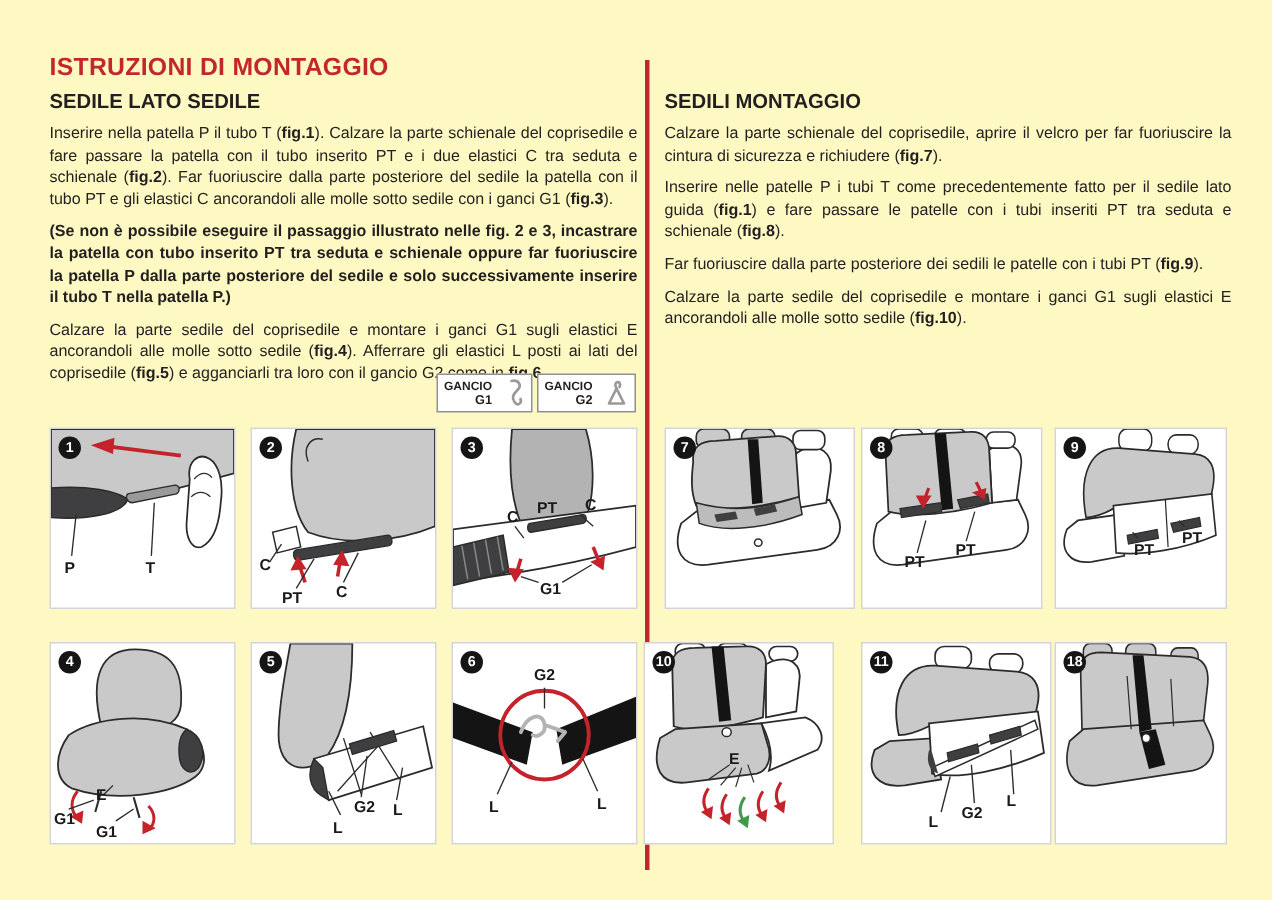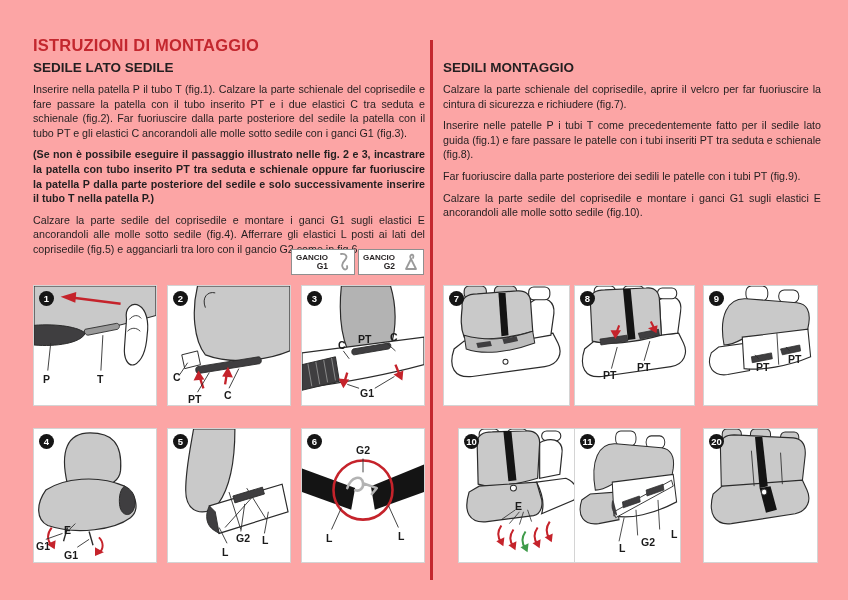--- a/index.html
+++ b/index.html
@@ -1,25 +1,25 @@
 <!DOCTYPE html>
 <html><head>
 <meta charset="utf-8">
 <style>
   html,body{margin:0;padding:0;background:#ffffff;}
-  .page{position:relative;width:848px;height:600px;background:#fca5a5;overflow:hidden;
+  .page{position:relative;width:848px;height:600px;background:#fef9c3;overflow:hidden;
         font-family:"Liberation Sans",sans-serif;color:#231f20;}
   .main-title{position:absolute;left:33px;top:36px;font-size:16.5px;font-weight:bold;
         color:#c3272e;letter-spacing:.2px;}
   .col{position:absolute;top:60px;}
   .col-left{left:33px;width:392px;}
   .col-right{left:443px;width:378px;}
   .col h2{margin:0 0 7px 0;font-size:13.5px;font-weight:bold;color:#231f20;}
   .col p{margin:0 0 7px 0;font-size:10.7px;line-height:14.6px;text-align:justify;}
-  .col p b{font-weight:normal;}
+  .col p b{font-weight:bold;}
   .p-strong{font-weight:bold;}
   .divider{position:absolute;left:430px;top:40px;width:2.5px;height:540px;background:#c3272e;}
   .hookbox{position:absolute;height:26px;border:1.2px solid #8f8f8f;background:#fff;
         display:flex;align-items:center;justify-content:space-between;padding:11px 4px;box-sizing:border-box;}
   .hookbox .txt{line-height:1.15;text-align:left;}
   .hookbox .nm{font-size:8px;font-weight:bold;display:block;}
   .hookbox .cd{font-size:8.5px;font-weight:bold;display:block;text-align:right;}
   .panel{position:absolute;border:1px solid #d4d4d4;background:#fff;box-sizing:border-box;}
   .badge{position:absolute;left:5px;top:5px;width:15px;height:15px;border-radius:50%;
         background:#151515;color:#fff;font-size:9.5px;font-weight:bold;display:flex;
@@ -236,21 +236,21 @@
       <line x1="80" y1="48" x2="82" y2="80" stroke="#2b2b2b" stroke-width="0.9"></line>
       <path d="M52,72 L74,68 L75,74 L53,78 Z" fill="#3f3e40" stroke="#2b2b2b" stroke-width="0.8"></path>
       <path d="M84,64 L105,60 L106,66 L86,70 Z" fill="#3f3e40" stroke="#2b2b2b" stroke-width="0.8"></path>
       <line x1="56" y1="70" x2="60" y2="74" stroke="#2b2b2b" stroke-width="0.9"></line>
       <line x1="90" y1="62" x2="94" y2="66" stroke="#2b2b2b" stroke-width="0.9"></line>
     </svg>
     <span class="flabel" style="left:52px;top:76px;">PT</span>
     <span class="flabel" style="left:84px;top:68px;">PT</span>
   </div>
 
-  <div class="panel" style="left:458px;top:428px;width:127px;height:135px;">
+  <div class="panel" style="left:429px;top:428px;width:127px;height:135px;">
     <div class="badge">10</div>
     <svg class="ill" viewBox="0 0 124 135" preserveAspectRatio="none">
       <rect x="20" y="0" width="20" height="11" rx="5" fill="#ffffff" stroke="#2b2b2b" stroke-width="1.1"></rect>
       <rect x="48" y="0" width="20" height="10" rx="5" fill="#ffffff" stroke="#2b2b2b" stroke-width="1.1"></rect>
       <rect x="82" y="2" width="19" height="10" rx="5" fill="#ffffff" stroke="#2b2b2b" stroke-width="1.1"></rect>
       <path d="M84,12 C96,8 104,14 102,26 L100,46 L80,50 L80,14 Z" fill="#ffffff" stroke="#2b2b2b" stroke-width="1.2"></path>
       <path d="M77,54 L106,50 C116,54 120,64 114,72 L82,86 C85,76 82,64 77,54 Z" fill="#ffffff" stroke="#2b2b2b" stroke-width="1.2"></path>
       <path d="M18,14 C18,6 24,3 33,3 L66,2 C76,1 80,7 80,14 L78,50 C52,58 30,60 19,56 Z" fill="#c9c9c9" stroke="#2b2b2b" stroke-width="1.2"></path>
       <path d="M10,64 C4,84 10,96 28,94 L74,88 C82,86 84,76 81,68 L77,54 L20,58 Z" fill="#c9c9c9" stroke="#2b2b2b" stroke-width="1.2"></path>
       <path d="M44,2 L52,2 L57,52 L49,53 Z" fill="#141414"></path>
@@ -266,21 +266,21 @@
       <path d="M66,104 C62,110 62,116 66,121" fill="none" stroke="#3f9b4a" stroke-width="2"></path>
       <polygon points="68,125 61,120 69,116" fill="#3f9b4a"></polygon>
       <path d="M78,100 C74,106 74,112 78,117" fill="none" stroke="#c5232b" stroke-width="2"></path>
       <polygon points="80,121 73,116 81,112" fill="#c5232b"></polygon>
       <path d="M90,94 C86,100 86,106 90,111" fill="none" stroke="#c5232b" stroke-width="2"></path>
       <polygon points="92,115 85,110 93,106" fill="#c5232b"></polygon>
     </svg>
     <span class="flabel" style="left:56px;top:72px;">E</span>
   </div>
 
-  <div class="panel" style="left:574px;top:428px;width:107px;height:135px;">
+  <div class="panel" style="left:574px;top:428px;width:127px;height:135px;">
     <div class="badge">11</div>
     <svg class="ill" viewBox="0 0 124 135" preserveAspectRatio="none">
       <rect x="48" y="2" width="24" height="15" rx="6" fill="#ffffff" stroke="#2b2b2b" stroke-width="1.1"></rect>
       <rect x="84" y="7" width="22" height="13" rx="6" fill="#ffffff" stroke="#2b2b2b" stroke-width="1.1"></rect>
       <path d="M8,72 C2,88 10,98 28,96 L52,92 L48,64 L18,66 Z" fill="#c9c9c9" stroke="#2b2b2b" stroke-width="1.2"></path>
       <path d="M24,62 C18,32 28,14 48,15 L102,19 C113,20 118,28 116,40 L114,50 L44,56 C36,60 30,62 24,62 Z" fill="#c9c9c9" stroke="#2b2b2b" stroke-width="1.2"></path>
       <path d="M44,54 L116,46 L120,74 C94,86 64,92 46,88 Z" fill="#ffffff" stroke="#2b2b2b" stroke-width="1.2"></path>
       <polygon points="46,84 114,52 116,58 48,90" fill="#ffffff" stroke="#2b2b2b" stroke-width="1"></polygon>
       <path d="M56,74 L76,68 L77,74 L57,80 Z" fill="#3f3e40" stroke="#2b2b2b" stroke-width="0.8"></path>
       <path d="M84,62 L104,56 L105,62 L85,68 Z" fill="#3f3e40" stroke="#2b2b2b" stroke-width="0.8"></path>
@@ -288,21 +288,21 @@
       <line x1="52" y1="114" x2="58" y2="90" stroke="#2b2b2b" stroke-width="0.9"></line>
       <line x1="74" y1="108" x2="72" y2="82" stroke="#2b2b2b" stroke-width="0.9"></line>
       <line x1="100" y1="102" x2="98" y2="72" stroke="#2b2b2b" stroke-width="0.9"></line>
     </svg>
     <span class="flabel" style="left:44px;top:114px;">L</span>
     <span class="flabel" style="left:66px;top:108px;">G2</span>
     <span class="flabel" style="left:96px;top:100px;">L</span>
   </div>
 
   <div class="panel" style="left:703px;top:428px;width:115px;height:135px;">
-    <div class="badge">20</div>
+    <div class="badge">18</div>
     <svg class="ill" viewBox="0 0 124 135" preserveAspectRatio="none">
       <rect x="20" y="0" width="21" height="13" rx="5" fill="#c9c9c9" stroke="#2b2b2b" stroke-width="1.1"></rect>
       <rect x="51" y="0" width="22" height="13" rx="5" fill="#c9c9c9" stroke="#2b2b2b" stroke-width="1.1"></rect>
       <rect x="84" y="3" width="20" height="12" rx="5" fill="#c9c9c9" stroke="#2b2b2b" stroke-width="1.1"></rect>
       <path d="M18,18 C18,9 24,6 33,6 L98,9 C108,10 112,16 111,27 L108,52 C70,62 34,64 19,58 Z" fill="#c9c9c9" stroke="#2b2b2b" stroke-width="1.2"></path>
       <path d="M10,66 C4,86 12,98 30,96 L100,86 C114,83 118,72 113,62 L108,52 L20,58 Z" fill="#c9c9c9" stroke="#2b2b2b" stroke-width="1.2"></path>
       <path d="M52,22 L55,58 M84,24 L86,56" stroke="#2b2b2b" stroke-width="0.9" fill="none"></path>
       <path d="M56,8 L64,8 L70,58 L61,60 Z" fill="#141414"></path>
       <path d="M61,60 L73,58 L80,82 L68,85 Z" fill="#141414"></path>
       <circle cx="66" cy="64" r="3" fill="#ffffff" stroke="#2b2b2b" stroke-width="1"></circle>

